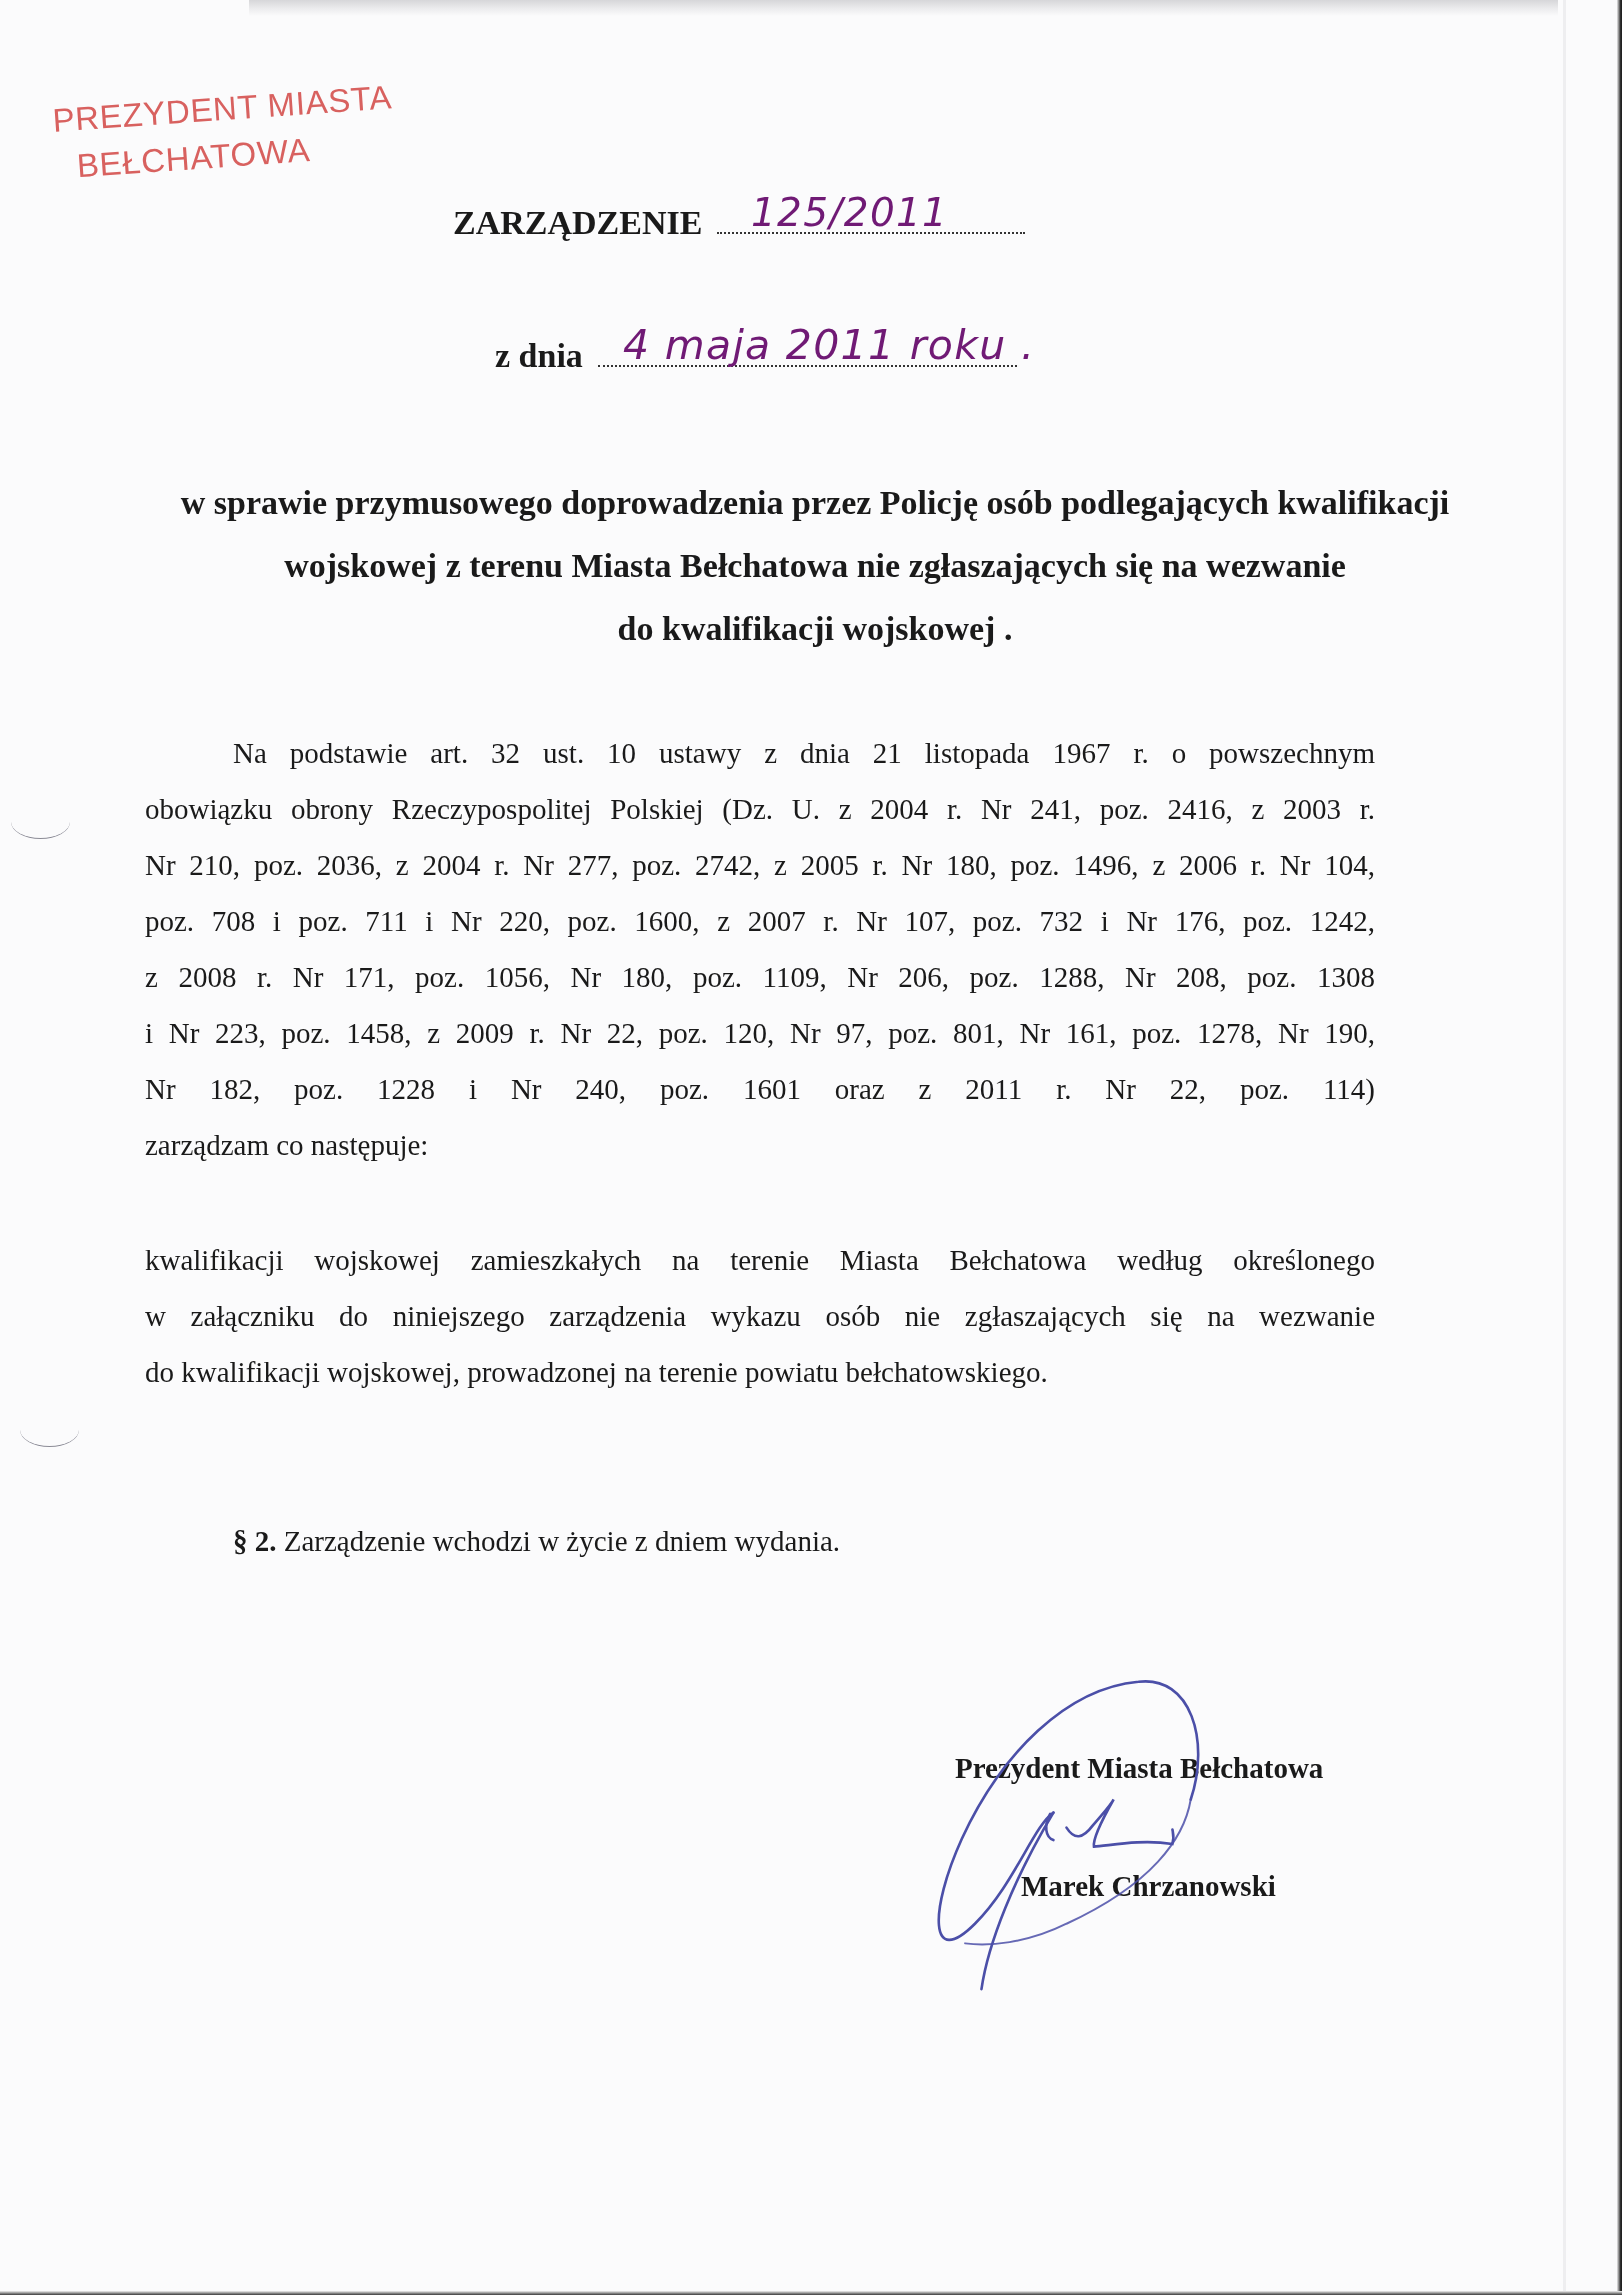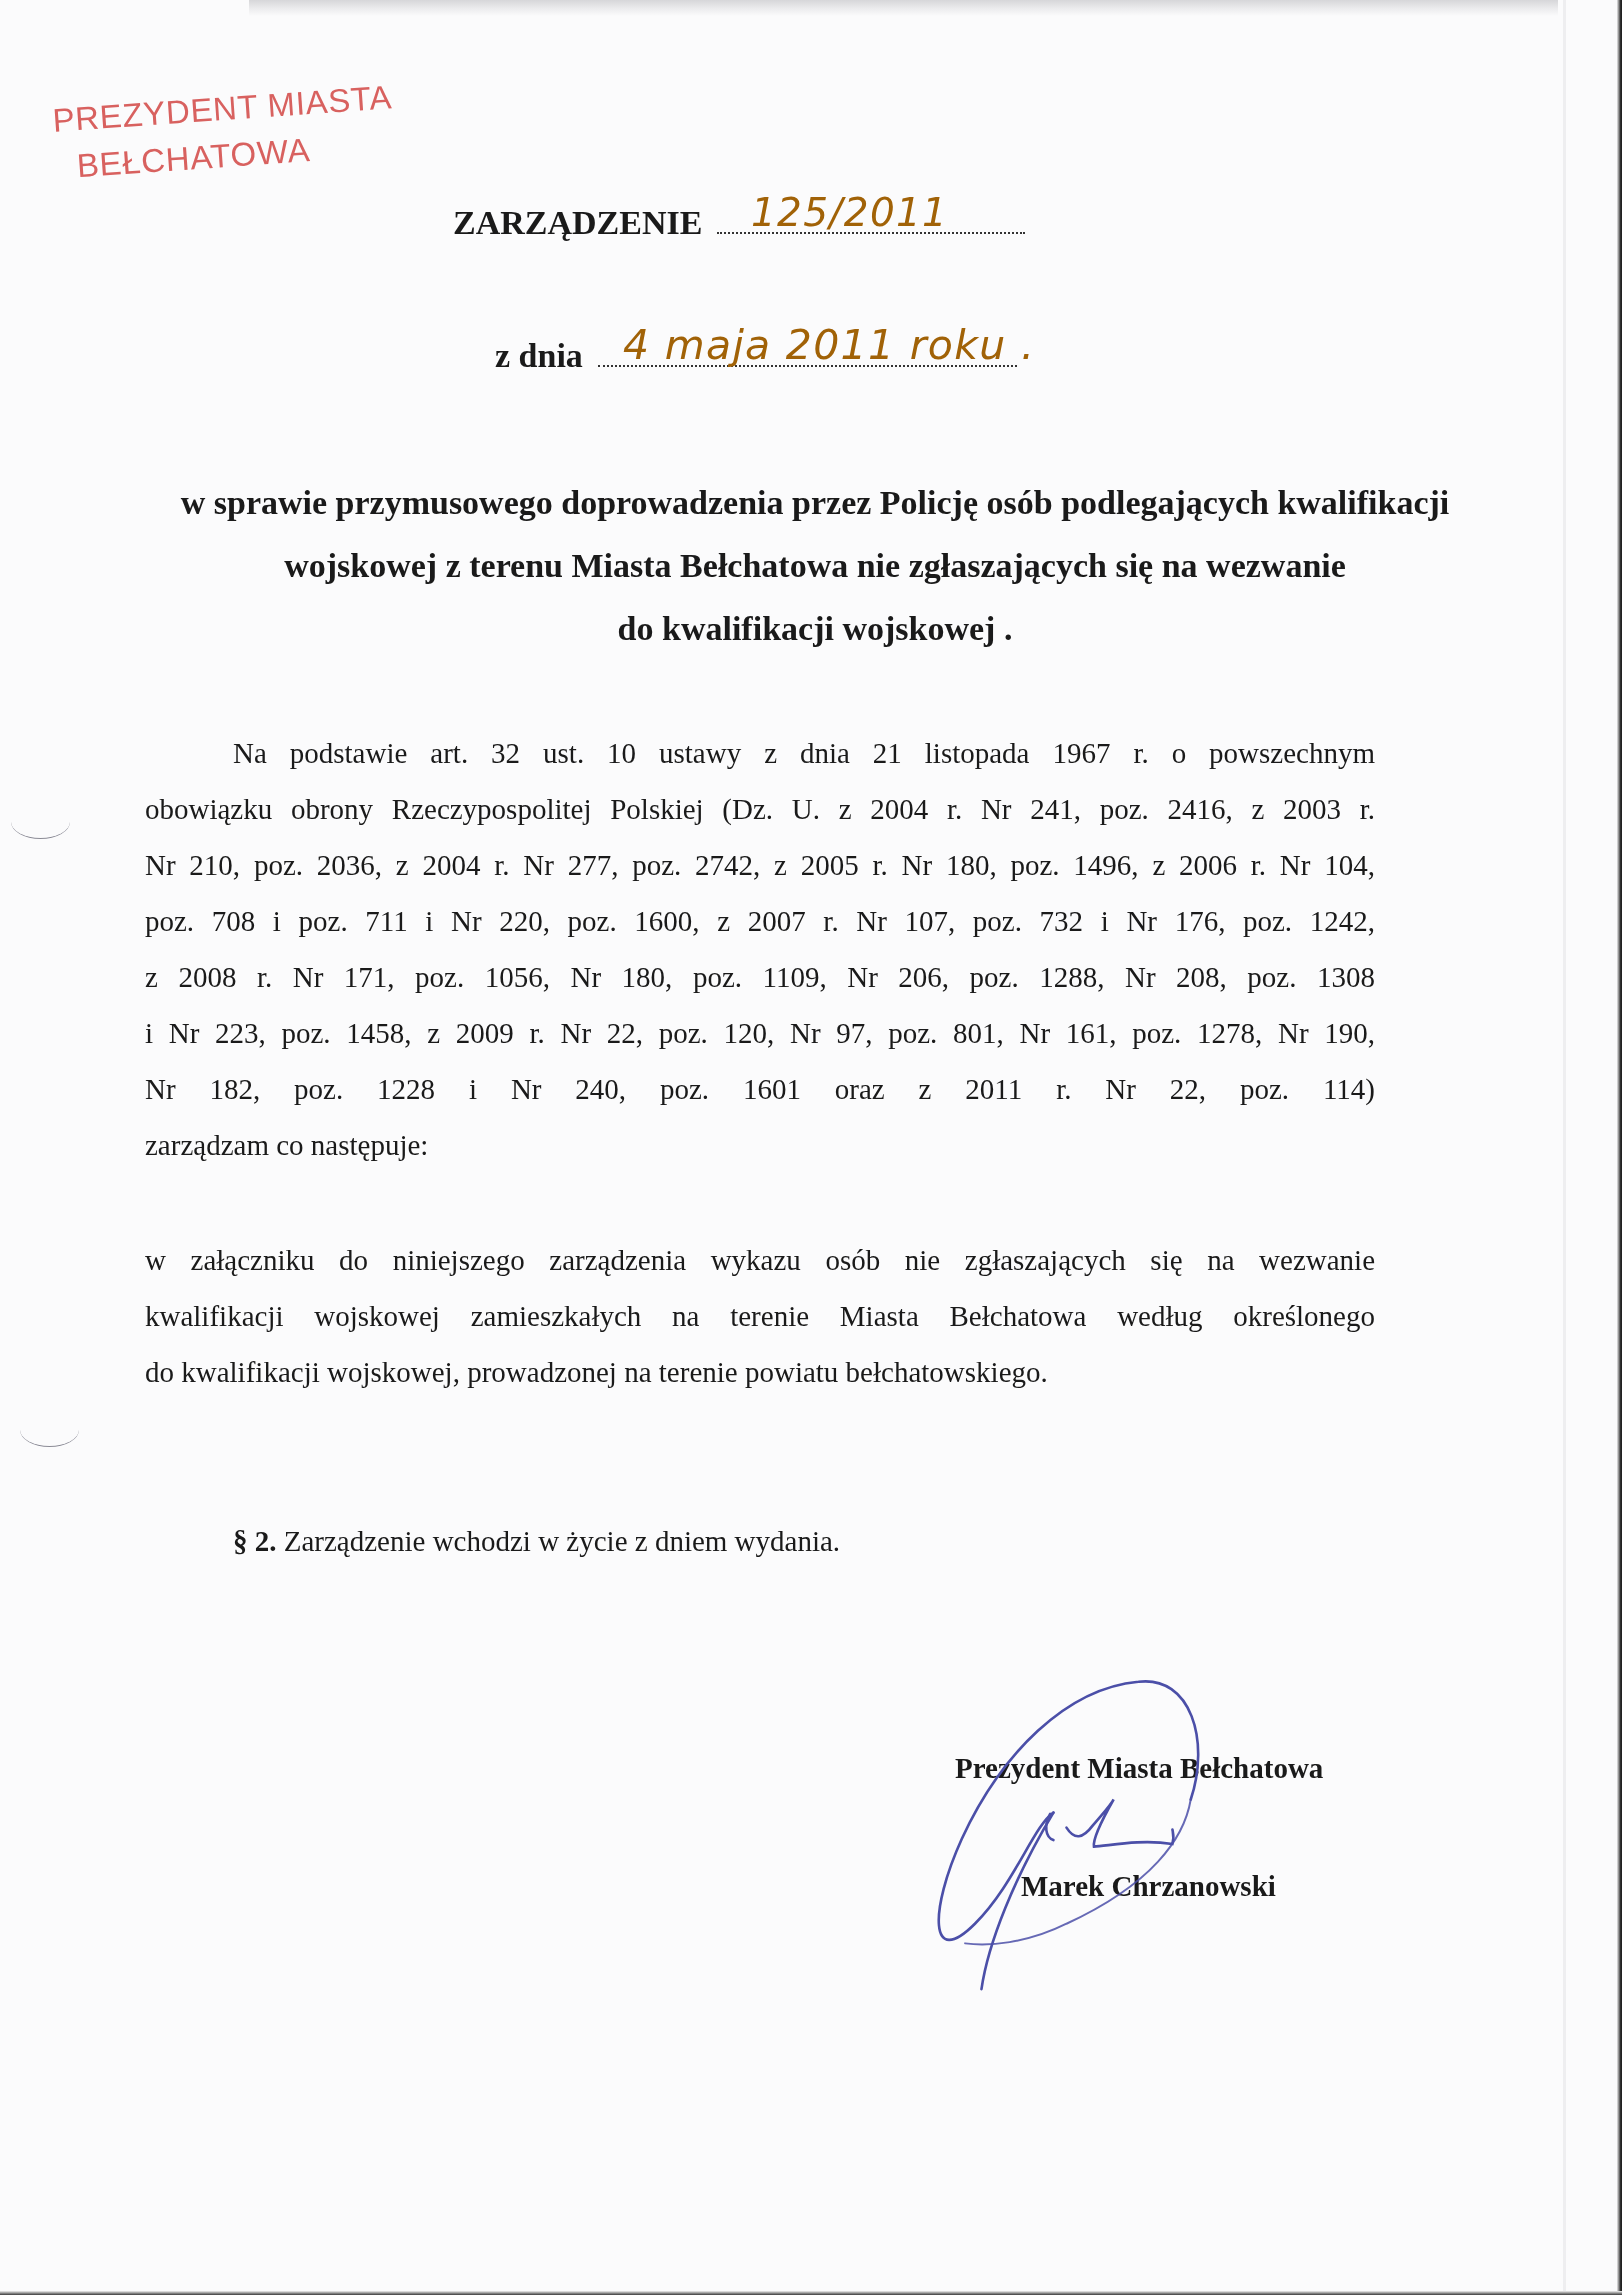--- a/index.html
+++ b/index.html
@@ -84,21 +84,21 @@
       display: inline-block;
       border-bottom: 2.6px dotted #333;
       vertical-align: baseline;
       position: relative;
       height: 5.2px;
     }
     .hand {
       position: absolute;
       font-family: "DejaVu Sans", sans-serif;
       font-weight: normal;
-      color: #a16207;
+      color: #701a75;
       font-style: italic;
       white-space: nowrap;
       letter-spacing: 1.3px;
     }
 
     
     .subject {
       position: absolute;
       left: 118px; top: 471px;
       width: 1394px;
@@ -193,22 +193,22 @@
     <span class="line">obowiązku obrony Rzeczypospolitej Polskiej (Dz. U. z 2004 r. Nr 241, poz. 2416, z 2003 r.</span>
     <span class="line">Nr 210, poz. 2036, z 2004 r. Nr 277, poz. 2742, z 2005 r. Nr 180, poz. 1496, z 2006 r. Nr 104,</span>
     <span class="line">poz. 708 i poz. 711 i Nr 220, poz. 1600, z 2007 r. Nr 107, poz. 732 i Nr 176, poz. 1242,</span>
     <span class="line">z 2008 r. Nr 171, poz. 1056, Nr 180, poz. 1109, Nr 206, poz. 1288, Nr 208, poz. 1308</span>
     <span class="line">i Nr 223, poz. 1458, z 2009 r. Nr 22, poz. 120, Nr 97, poz. 801, Nr 161, poz. 1278, Nr 190,</span>
     <span class="line">Nr 182, poz. 1228 i Nr 240, poz. 1601 oraz z 2011 r. Nr 22, poz. 114)</span>
     <span class="line last">zarządzam co następuje:</span>
   </div>
 
   <div class="body-text para-1">
+    <span class="line">kwalifikacji wojskowej zamieszkałych na terenie Miasta Bełchatowa według określonego</span>
     <span class="line">w załączniku do niniejszego zarządzenia wykazu osób nie zgłaszających się na wezwanie</span>
-    <span class="line">kwalifikacji wojskowej zamieszkałych na terenie Miasta Bełchatowa według określonego</span>
     <span class="line last">do kwalifikacji wojskowej, prowadzonej na terenie powiatu bełchatowskiego.</span>
   </div>
 
   <div class="body-text para-2">
     <span class="line indent last"><b class="sec">§ 2.</b> <span>Zarządzenie wchodzi w życie z dniem wydania.</span></span>
   </div>
 
   <div class="sig-title">Prezydent Miasta Bełchatowa</div>
   <div class="sig-name">Marek Chrzanowski</div>
   <svg class="signature-svg" viewBox="0 0 760 550">

